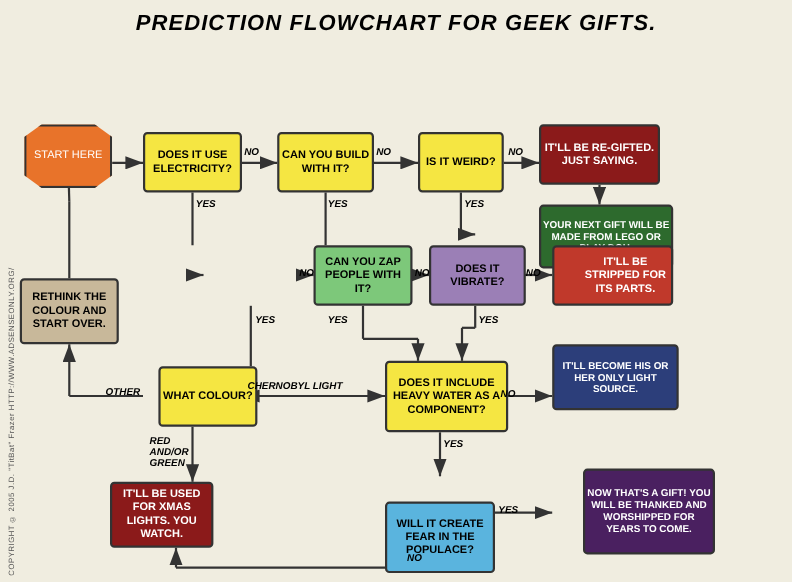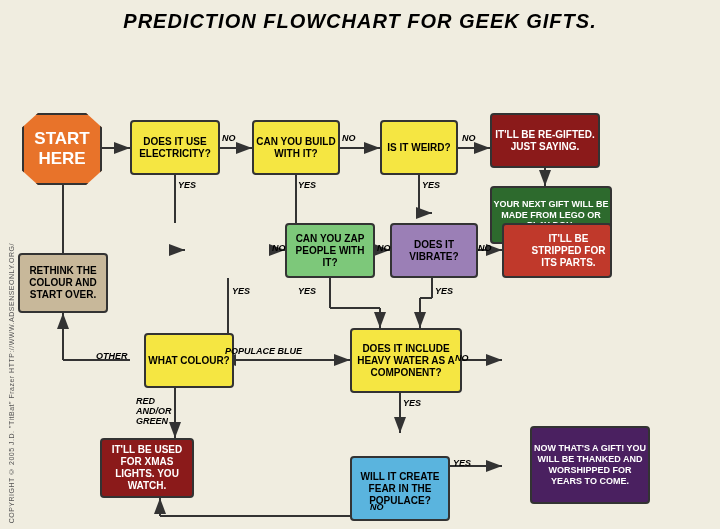--- a/index.html
+++ b/index.html
@@ -144,21 +144,21 @@
 
     <line x1="130" y1="322" x2="63" y2="322" stroke="#333" stroke-width="2"></line>
     <line x1="63" y1="322" x2="63" y2="275" stroke="#333" stroke-width="2" marker-end="url(#arrowhead)"></line>
 
     <line x1="63" y1="215" x2="63" y2="145" stroke="#333" stroke-width="2"></line>
     <line x1="63" y1="145" x2="62" y2="110" stroke="#333" stroke-width="2" marker-end="url(#arrowhead)"></line>
 
     <line x1="545" y1="130" x2="545" y2="148" stroke="#333" stroke-width="2" marker-end="url(#arrowhead)"></line>
   </svg>
 
-  <div class="node orange" style="left:22px;top:75px;width:80px;height:72px;clip-path:polygon(20% 0%,80% 0%,100% 20%,100% 80%,80% 100%,20% 100%,0% 80%,0% 20%);border:2.5px solid #333;font-size:17px;font-weight:700;">
+  <div class="node orange" style="left:22px;top:75px;width:80px;height:58px;clip-path:polygon(20% 0%,80% 0%,100% 20%,100% 80%,80% 100%,20% 100%,0% 80%,0% 20%);border:2.5px solid #333;font-size:10px;font-weight:400;">
     <span>START HERE</span>
   </div>
 
   <div class="node yellow node-rect" style="left:130px;top:82px;width:90px;height:55px;">
     <span>DOES IT USE ELECTRICITY?</span>
   </div>
 
   <div class="node yellow node-rect" style="left:252px;top:82px;width:88px;height:55px;">
     <span>CAN YOU BUILD WITH IT?</span>
   </div>
@@ -193,20 +193,23 @@
   </div>
 
   <div class="node yellow node-rect" style="left:144px;top:295px;width:90px;height:55px;">
     <span>WHAT COLOUR?</span>
   </div>
 
   <div class="node yellow node-rect" style="left:350px;top:290px;width:112px;height:65px;">
     <span>DOES IT INCLUDE HEAVY WATER AS A COMPONENT?</span>
   </div>
 
+  <div class="node node-rect" style="left:502px;top:275px;width:115px;height:60px;background:#2c3e7a;color:#fff;font-size:9px;">
+    <span>IT'LL BECOME HIS OR HER ONLY LIGHT SOURCE.</span>
+  </div>
 
   <div class="node node-rect" style="left:100px;top:400px;width:94px;height:60px;background:#8b1a1a;color:#fff;">
     <span>IT'LL BE USED FOR XMAS LIGHTS. YOU WATCH.</span>
   </div>
 
   <div class="node blue node-rect" style="left:350px;top:418px;width:100px;height:65px;">
     <span>WILL IT CREATE FEAR IN THE POPULACE?</span>
   </div>
 
   <div class="node node-rect" style="left:502px;top:388px;width:120px;height:78px;background:#4a2060;color:#fff;font-size:9px;margin-left:28px;">
@@ -219,21 +222,21 @@
   <span class="arrow-label" style="left:178px;top:142px;">YES</span>
   <span class="arrow-label" style="left:298px;top:142px;">YES</span>
   <span class="arrow-label" style="left:422px;top:142px;">YES</span>
   <span class="arrow-label" style="left:272px;top:205px;">NO</span>
   <span class="arrow-label" style="left:232px;top:248px;">YES</span>
   <span class="arrow-label" style="left:377px;top:205px;">NO</span>
   <span class="arrow-label" style="left:298px;top:248px;">YES</span>
   <span class="arrow-label" style="left:478px;top:205px;">NO</span>
   <span class="arrow-label" style="left:435px;top:248px;">YES</span>
   <span class="arrow-label" style="left:96px;top:313px;">OTHER</span>
-  <span class="arrow-label" style="left:225px;top:308px;">POPULACE BLUE</span>
+  <span class="arrow-label" style="left:225px;top:308px;">CHERNOBYL LIGHT</span>
   <span class="arrow-label" style="left:136px;top:358px;">RED<br>AND/OR<br>GREEN</span>
   <span class="arrow-label" style="left:455px;top:315px;">NO</span>
   <span class="arrow-label" style="left:403px;top:360px;">YES</span>
   <span class="arrow-label" style="left:453px;top:420px;">YES</span>
   <span class="arrow-label" style="left:370px;top:464px;">NO</span>
 
   <div class="copyright">COPYRIGHT © 2005 J.D. "TitBat" Frazer HTTP://WWW.ADSENSEONLY.ORG/</div>
 </div>
 
 </body></html>

